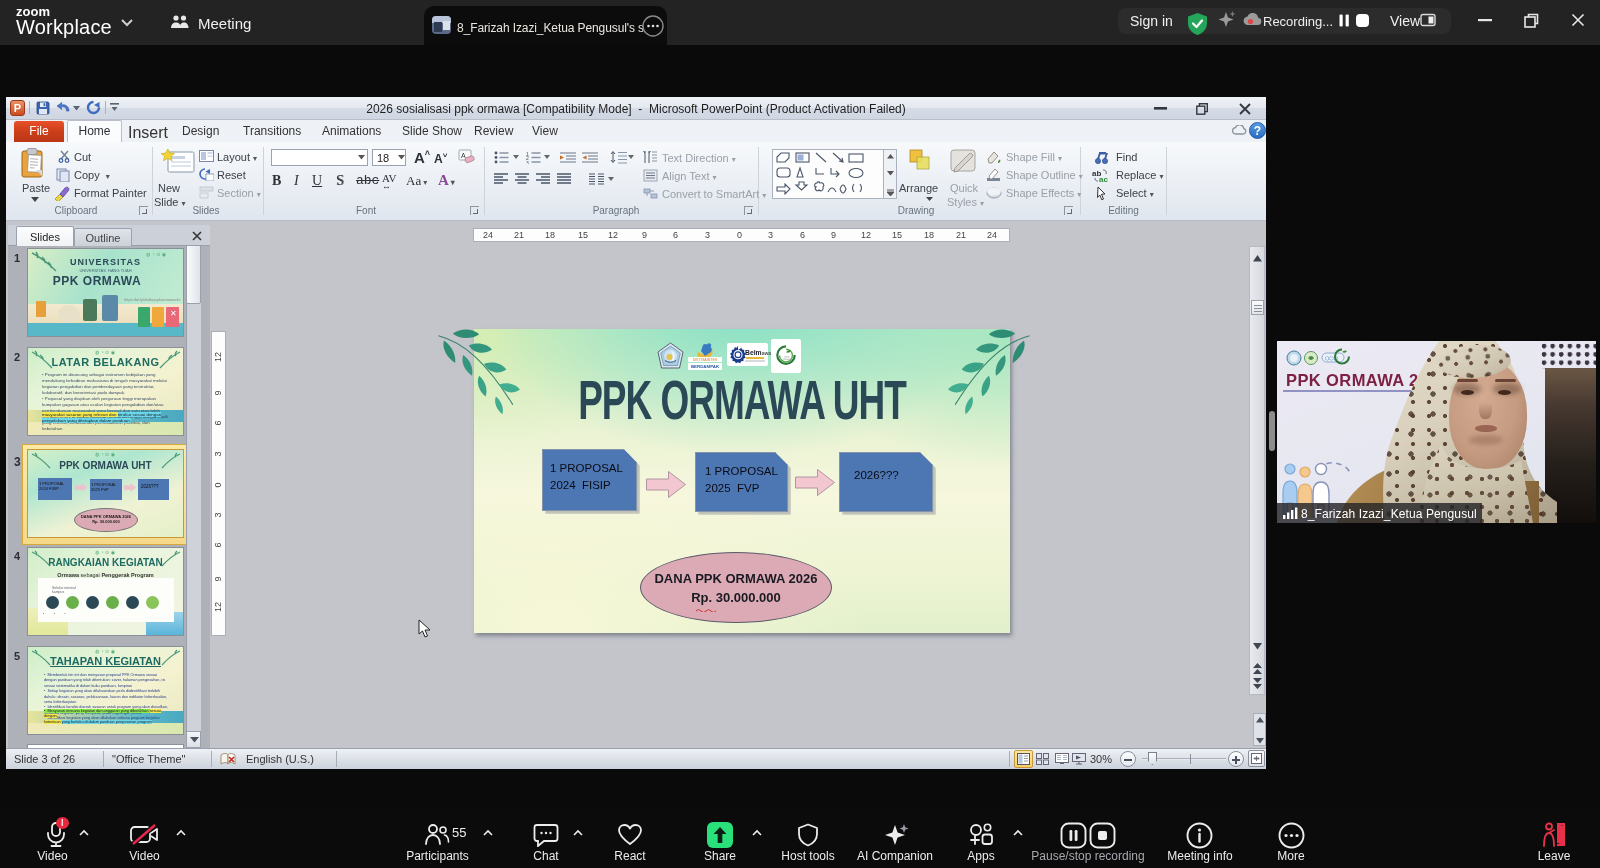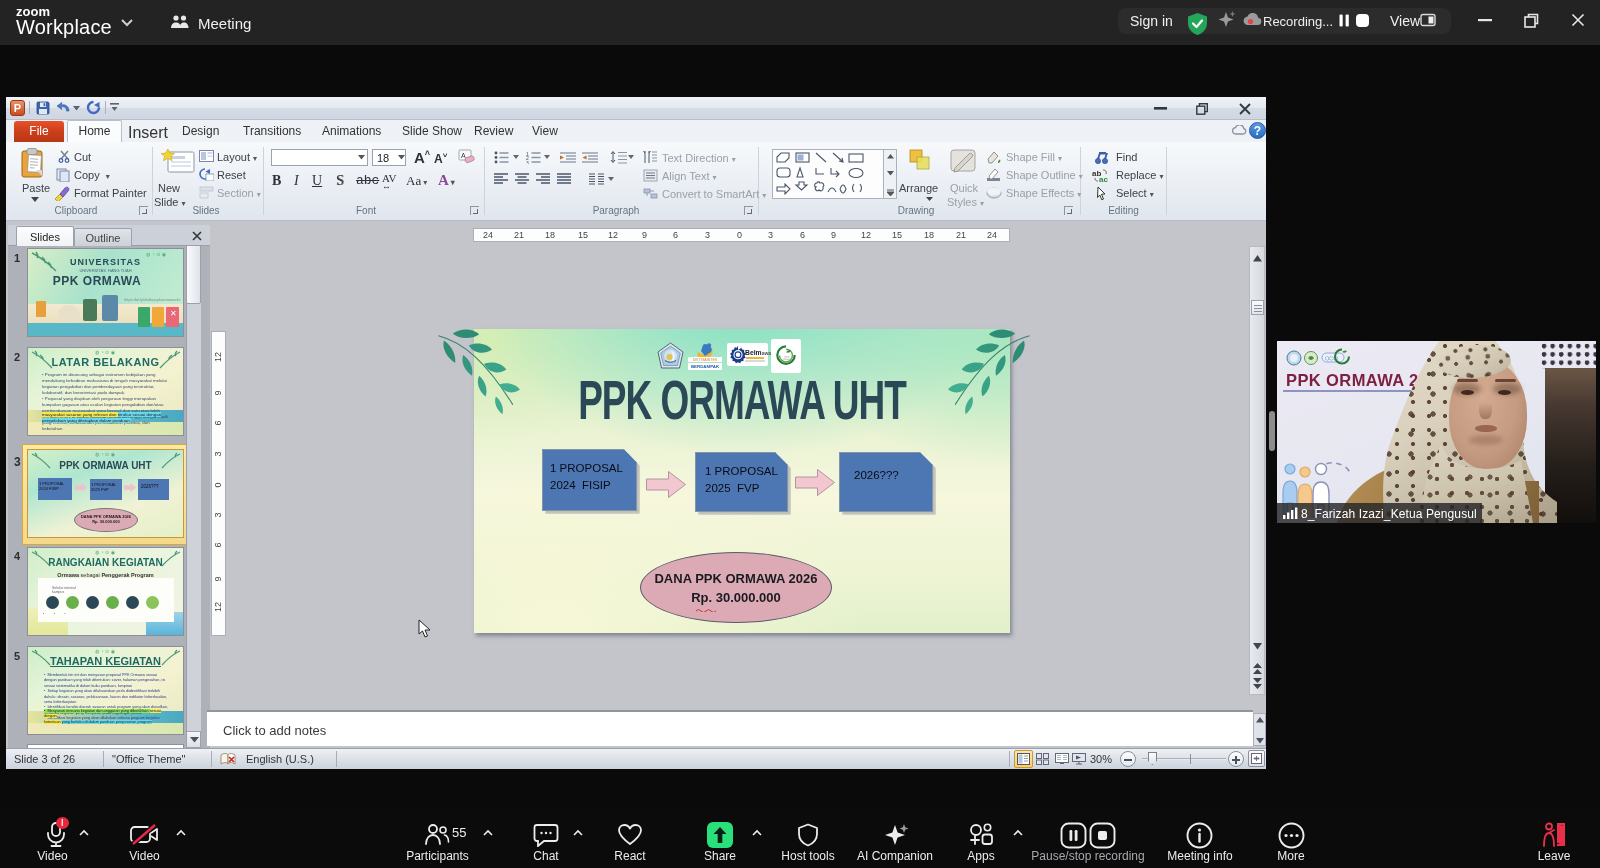--- a/index.html
+++ b/index.html
@@ -62,20 +62,34 @@
         <path d="M2 2 L7 7 L12 2" stroke="#cfcfcf" stroke-width="2" fill="none"></path>
       </svg>
     <svg class="abs" style="left:170px;top:13px" width="20" height="18" viewBox="0 0 20 18">
       <circle cx="6" cy="5" r="2.6" fill="#e8e8e8"></circle>
         <circle cx="13.5" cy="5" r="2.6" fill="#e8e8e8"></circle>
       <path d="M1 15 c0-3.5 2.2-5.5 5-5.5 s5 2 5 5.5 z" fill="#e8e8e8"></path>
       <path d="M9.5 15 c0-3.5 2-5.5 4.5-5.5 s4.5 2 4.5 5.5 z" fill="#e8e8e8"></path>
     </svg>
     <div class="abs" style="left:198px;top:15px;font-size:15px;color:#f0f0f0;">Meeting</div>
 
+    <div id="ztab">
+      <div class="abs" style="left:8px;top:10px;width:19px;height:18px;border-radius:4px;overflow:hidden;background:#5a6a88;">
+        <div class="abs" style="left:0;top:0;width:19px;height:7px;background:#b8c4d8;"></div>
+        <div class="abs" style="left:2px;top:6px;width:8px;height:10px;background:#2e3a52;"></div>
+        <div class="abs" style="left:11px;top:5px;width:7px;height:9px;background:#dde2ea;"></div>
+      </div>
+      <div class="abs" style="left:33px;top:15px;font-size:12px;color:#e9e6e0;white-space:nowrap;letter-spacing:-0.1px;">8_Farizah Izazi_Ketua Pengusul's s</div>
+      <svg class="abs" style="left:218px;top:9px" width="22" height="22" viewBox="0 0 22 22">
+        <circle cx="11" cy="11" r="10" fill="none" stroke="#8a8a8a" stroke-width="1.4"></circle>
+        <circle cx="6.5" cy="11" r="1.3" fill="#e0e0e0"></circle>
+          <circle cx="11" cy="11" r="1.3" fill="#e0e0e0"></circle>
+          <circle cx="15.5" cy="11" r="1.3" fill="#e0e0e0"></circle>
+      </svg>
+    </div>
 
     <div class="abs" style="left:1118px;top:8px;width:333px;height:26px;background:#2c2c2c;border-radius:8px;"></div>
     <div class="abs" style="left:1130px;top:13px;font-size:14px;color:#f0f0f0;">Sign in</div>
     <svg class="abs" style="left:1186px;top:12px" width="23" height="24" viewBox="0 0 23 24">
       <path d="M11.5 1 L21 4.5 V11 c0 6-4 10-9.5 12 C6 21 2 17 2 11 V4.5 Z" fill="#23a55a"></path>
       <path d="M7 11.5 L10.5 15 L16 8.5" stroke="#fff" stroke-width="2.2" fill="none" stroke-linecap="round" stroke-linejoin="round"></path>
     </svg>
     <svg class="abs" style="left:1217px;top:10px" width="20" height="20" viewBox="0 0 20 20">
       <path d="M9 2 L11 7.5 L16.5 9.5 L11 11.5 L9 17 L7 11.5 L1.5 9.5 L7 7.5 Z" fill="#9a9a9a"></path>
       <path d="M15.5 1 L16.3 3.2 L18.5 4 L16.3 4.8 L15.5 7 L14.7 4.8 L12.5 4 L14.7 3.2 Z" fill="#7a7a7a"></path>
@@ -130,20 +144,21 @@
       <svg class="abs" style="left:80px;top:3px" width="15" height="15" viewBox="0 0 15 15">
         <path d="M7.5 2 A5.5 5.5 0 1 0 13 7.5" fill="none" stroke="#3f6bc0" stroke-width="2.4"></path>
         <path d="M13.5 2 L13.5 8 L8 5 Z" fill="#3f6bc0"></path>
       </svg>
       <div class="abs" style="left:99px;top:4px;width:1px;height:13px;background:#aab2bd;"></div>
       <svg class="abs" style="left:104px;top:6px" width="9" height="10" viewBox="0 0 9 10">
           <rect x="0" y="0" width="9" height="1.6" fill="#5a6370"></rect>
           <path d="M1.5 4 L7.5 4 L4.5 8 Z" fill="#5a6370"></path>
         </svg>
 
+      <div class="abs" style="left:0;top:5px;width:1260px;text-align:center;font-size:12px;color:#1f1f1f;">2026 sosialisasi ppk ormawa [Compatibility Mode]&nbsp; -&nbsp; Microsoft PowerPoint (Product Activation Failed)</div>
 
       <svg class="abs" style="left:1148px;top:10px" width="13" height="4" viewBox="0 0 13 4">
           <rect width="13" height="2.6" fill="#33383f"></rect>
         </svg>
       <svg class="abs" style="left:1190px;top:6px" width="12" height="12" viewBox="0 0 12 12">
         <rect x="0.8" y="3.2" width="8" height="8" fill="none" stroke="#33383f" stroke-width="1.4"></rect>
         <path d="M3.4 3.2 V0.8 H11.3 V8.6 H8.8" fill="none" stroke="#33383f" stroke-width="1.4"></path>
       </svg>
       <svg class="abs" style="left:1233px;top:6px" width="12" height="12" viewBox="0 0 12 12">
           <path d="M1 1 L11 11 M11 1 L1 11" stroke="#33383f" stroke-width="1.8"></path>
@@ -709,23 +724,20 @@
       </svg>
     </div>
     <div class="abs" style="left:1247px;top:616px;width:13px;height:33px;background:#dfe3e9;border:1px solid #aab0ba;">
       <svg style="position:absolute;left:2px;top:3px" width="8" height="6" viewBox="0 0 8 6">
           <path d="M0 5.5 h8 L4 0 Z" fill="#4a5260"></path>
         </svg>
       <svg style="position:absolute;left:2px;top:24px" width="8" height="6" viewBox="0 0 8 6">
           <path d="M0 0 h8 L4 5.5 Z" fill="#4a5260"></path>
         </svg>
     </div>
-    <div id="notes">
-        <div style="position:absolute;left:16px;top:11px;font-size:13px;color:#3a3a3a;">Click to add notes</div>
-      </div>
     <div id="statusbar">
       <div class="abs" style="left:8px;top:4px;">Slide 3 of 26</div>
       <div class="abs" style="left:97px;top:2px;width:1px;height:16px;background:#a8aeb8;"></div>
       <div class="abs" style="left:106px;top:4px;">"Office Theme"</div>
       <div class="abs" style="left:205px;top:2px;width:1px;height:16px;background:#a8aeb8;"></div>
       <svg class="abs" style="left:214px;top:3px" width="17" height="15" viewBox="0 0 17 15">
         <path d="M1 3 C4 1 7 1 8 3 V12 C7 10 4 10 1 12 Z" fill="#f8f4e8" stroke="#8a7a5a" stroke-width="0.8"></path>
         <path d="M15 3 C12 1 9 1 8 3 V12 C9 10 12 10 15 12 Z" fill="#fdfbf4" stroke="#8a7a5a" stroke-width="0.8"></path>
         <path d="M9 5 L14 10 M14 5 L9 10" stroke="#cc2222" stroke-width="1.6"></path>
       </svg>

